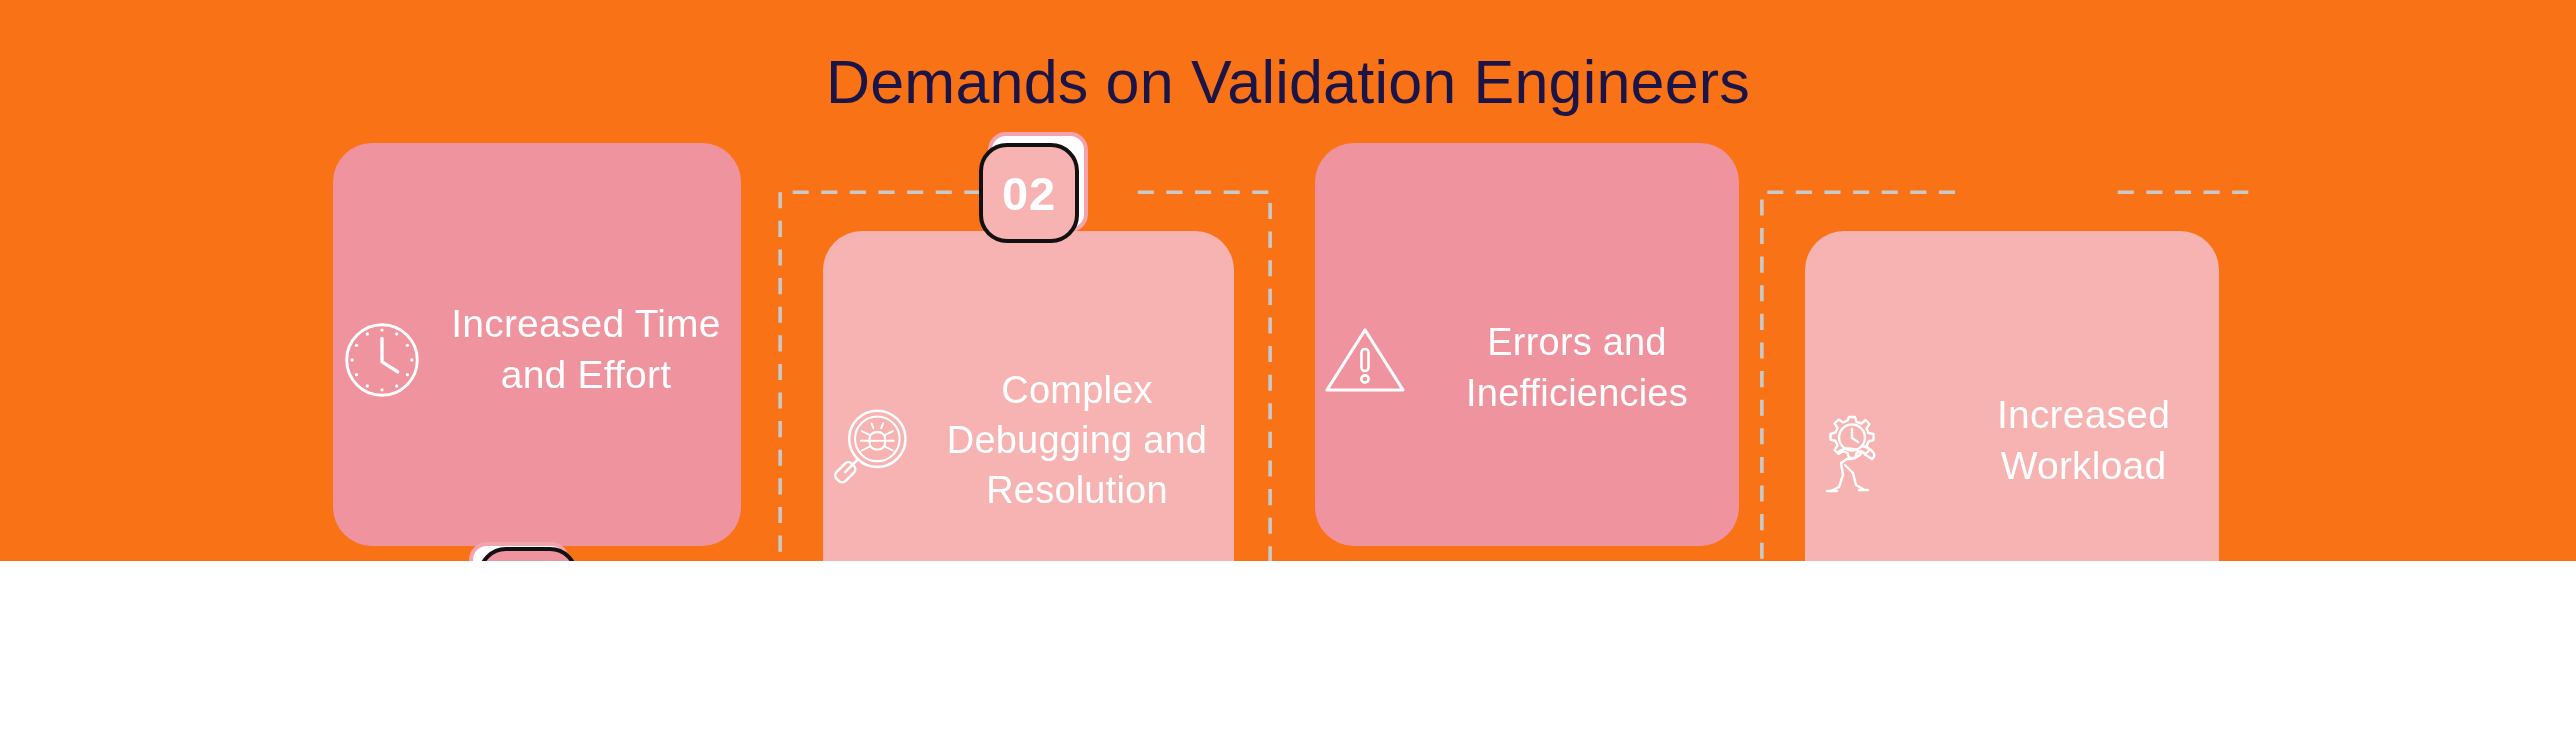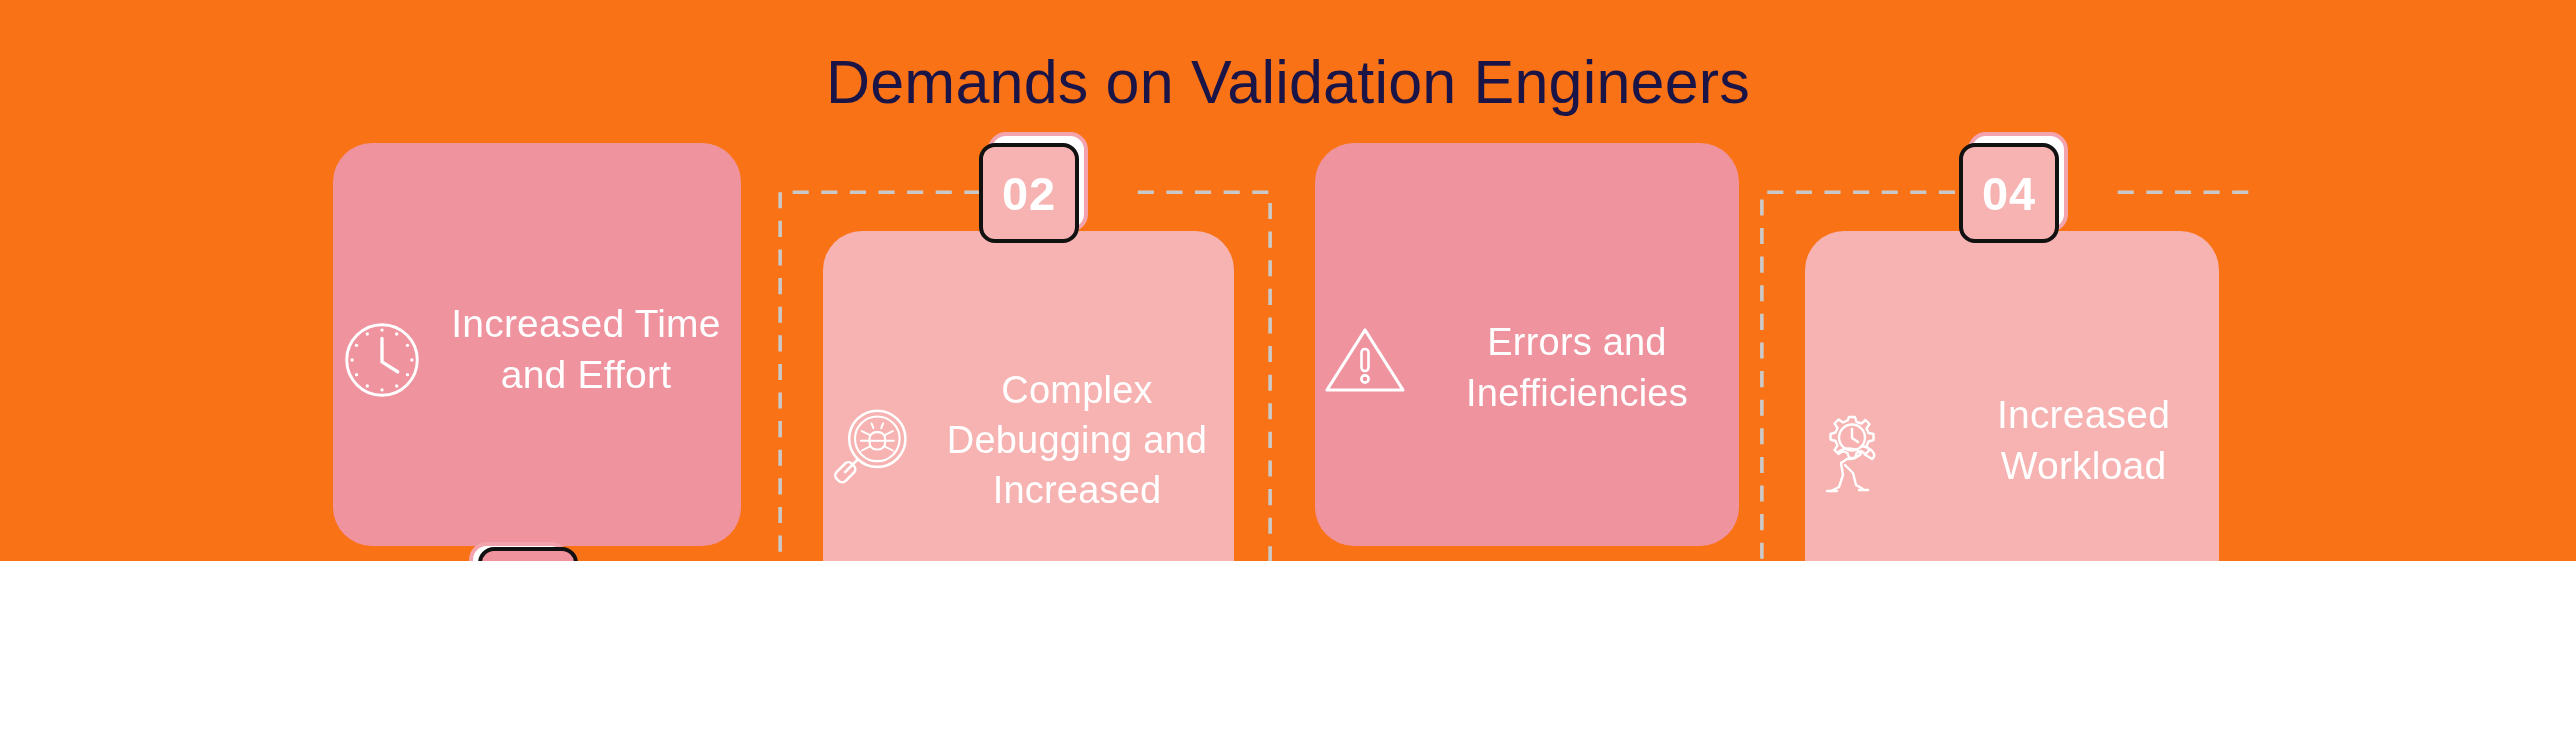--- a/index.html
+++ b/index.html
@@ -94,21 +94,21 @@
     height: 100px;
     border-radius: 18px;
     border: 4.5px solid #f3a3ae;
     background: #ffffff;
     box-sizing: border-box;
   }
   .badge-face {
     position: absolute;
     width: 100px;
     height: 100px;
-    border-radius: 16px;
+    border-radius: 28px;
     border: 4.5px solid #111111;
     box-sizing: border-box;
     display: flex;
     align-items: center;
     justify-content: center;
     color: #ffffff;
     font-size: 47px;
     font-weight: 700;
     letter-spacing: 0.9px;
   }
@@ -184,21 +184,21 @@
         <path d="M36.5 58.5 L22 73" fill="none" stroke="#ffffff" stroke-width="2.6"></path>
         <rect x="12" y="66" width="22" height="13" rx="5" fill="none" stroke="#ffffff" stroke-width="2.6" transform="rotate(-45 23 72.5)"></rect>
 
         <rect x="48" y="31" width="16" height="18" rx="7" fill="none" stroke="#ffffff" stroke-width="2.2"></rect>
         <path d="M48 40 L64 40" stroke="#ffffff" stroke-width="2"></path>
         <path d="M52 27 L50 22 M60 27 L62 22" stroke="#ffffff" stroke-width="2" stroke-linecap="round"></path>
         <path d="M48 34 L40 30 M48 40 L39 40 M48 46 L40 50" stroke="#ffffff" stroke-width="2" stroke-linecap="round"></path>
         <path d="M64 34 L72 30 M64 40 L73 40 M64 46 L72 50" stroke="#ffffff" stroke-width="2" stroke-linecap="round"></path>
       </svg>
     </div>
-    <div class="card-label">Complex Debugging and Increased</div>
+    <div class="card-label">Complex Debugging and Resolution</div>
   </div>
 
   <div class="badge-wrap up" id="badge-2">
     <div class="badge-shadow"></div>
     <div class="badge-face">02</div>
   </div>
 
   <div class="card" id="card-3">
     <div class="card-icon">
       <svg viewBox="0 0 100 100" width="100" height="100">
@@ -224,19 +224,15 @@
         <path d="M33 51 Q41 45 52 49 L56 53 Q49 59 42 58 L36 62" fill="none" stroke="#ffffff" stroke-width="2.4" stroke-linejoin="round"></path>
         <path d="M36 62 L38 74 L34 86 L26 90" fill="none" stroke="#ffffff" stroke-width="2.4" stroke-linejoin="round" stroke-linecap="round"></path>
         <path d="M40 64 L48 72 L51 84 L58 88" fill="none" stroke="#ffffff" stroke-width="2.4" stroke-linejoin="round" stroke-linecap="round"></path>
         <path d="M22 90 L32 90" stroke="#ffffff" stroke-width="2.4" stroke-linecap="round"></path>
         <path d="M54 89 L63 89" stroke="#ffffff" stroke-width="2.4" stroke-linecap="round"></path>
       </svg>
     </div>
     <div class="card-label">Increased Workload</div>
   </div>
 
-  <div class="badge-wrap up" id="badge-4">
-    <div class="badge-shadow"></div>
-    <div class="badge-face">04</div>
-  </div>
 
 </div>
 
 
 </body></html>

